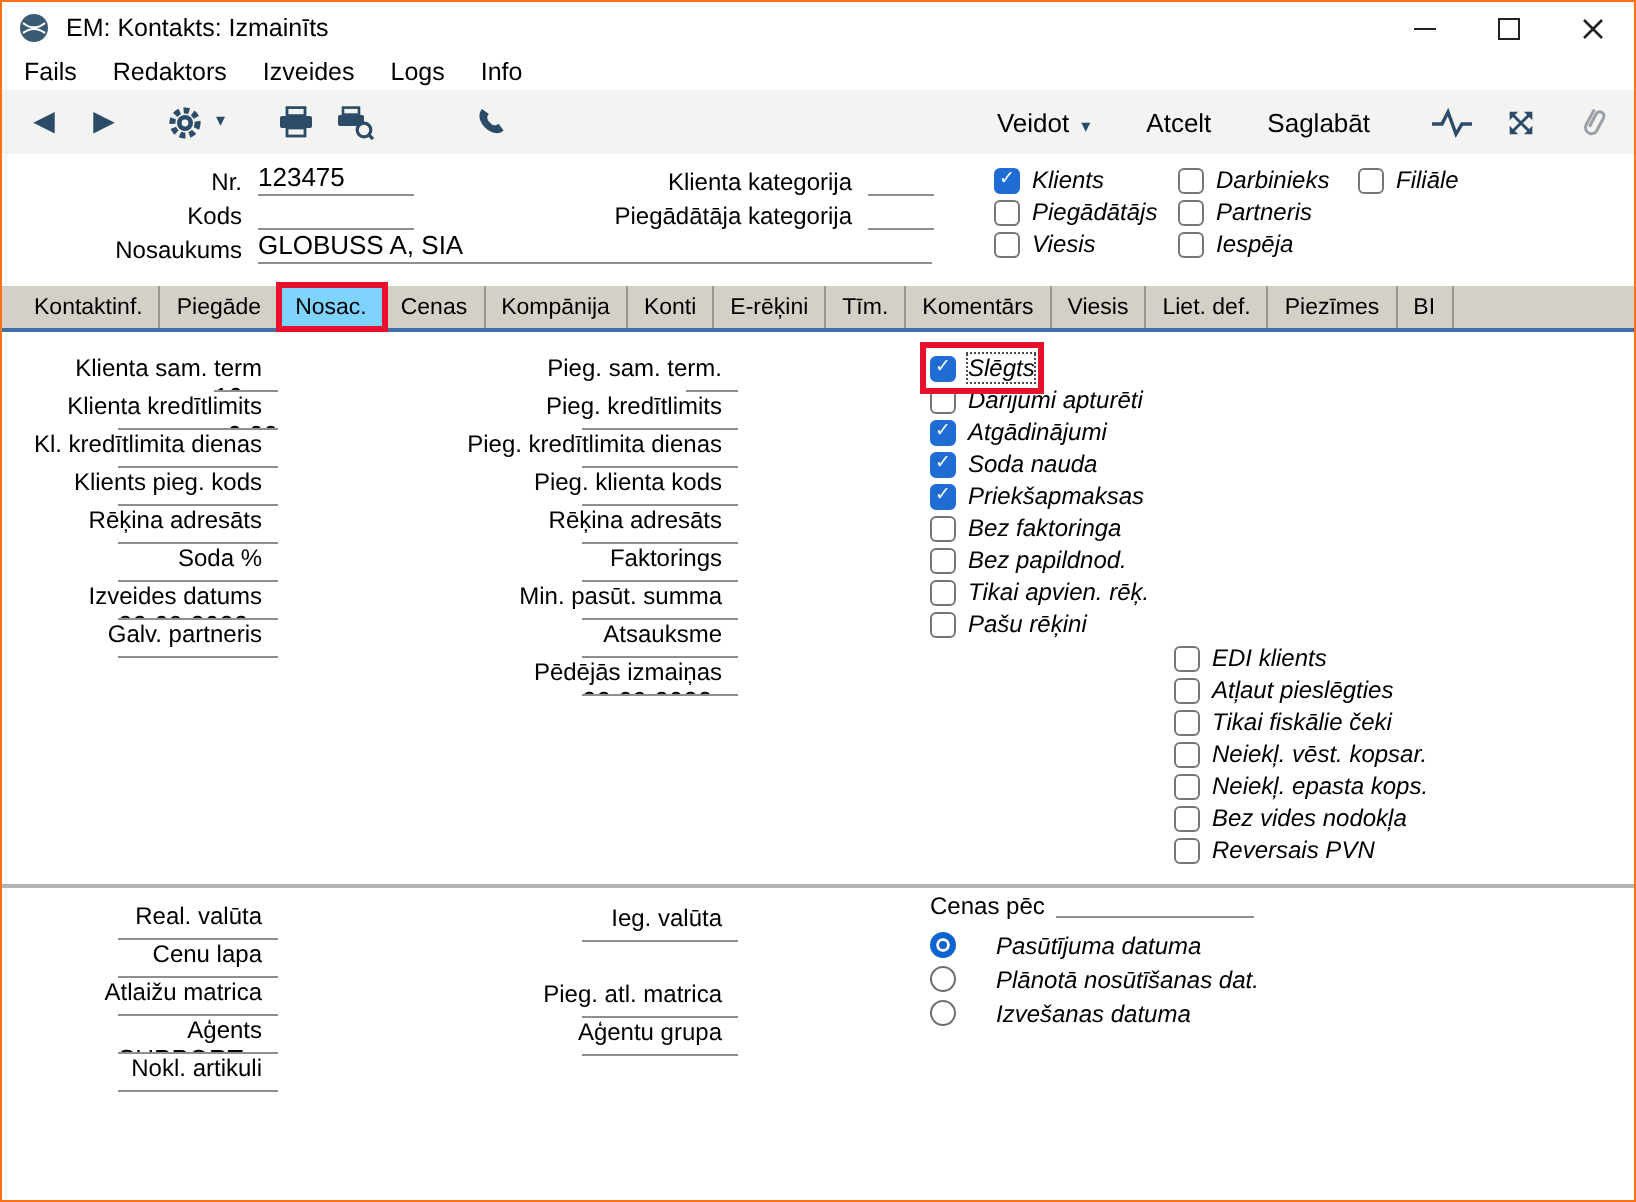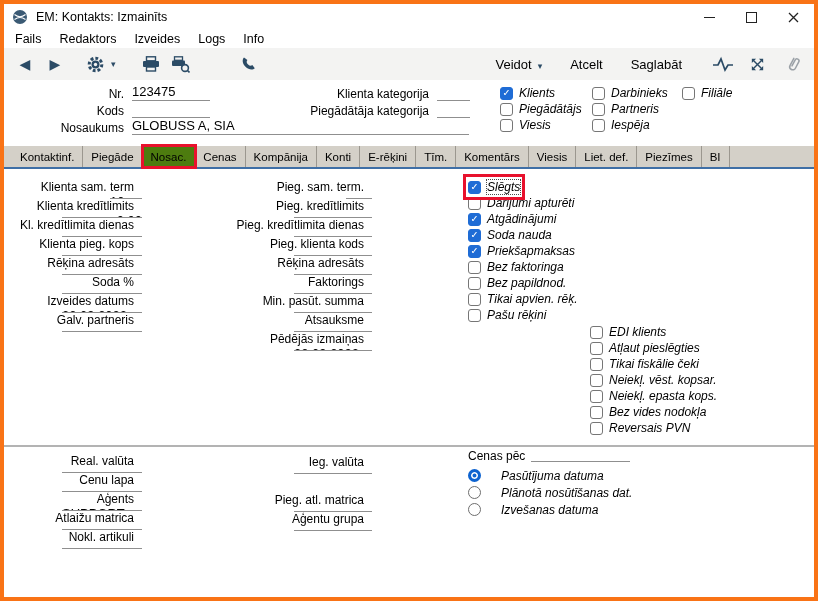--- a/index.html
+++ b/index.html
@@ -1,16 +1,16 @@
 <!DOCTYPE html>
 <html><head>
 <meta charset="utf-8">
 <style>
   html,body{margin:0;padding:0;background:#fff;}
-  .window{position:relative;width:818px;height:601px;box-sizing:border-box;border:4px solid #f97316;
+  .window{position:relative;width:818px;height:601px;box-sizing:border-box;border:1px solid #f97316;
           background:#fff;font-family:"Liberation Sans",sans-serif;color:#000;overflow:hidden;}
 
   
   .titlebar{height:26px;display:flex;align-items:center;padding-left:8px;}
   .app-icon{width:16px;height:16px;flex:none;}
   .title-text{font-size:12.5px;margin-left:8px;white-space:nowrap;}
   .win-controls{margin-left:auto;display:flex;height:100%;}
   .win-btn{width:42px;display:flex;align-items:center;justify-content:center;cursor:default;}
   .glyph-min{display:inline-block;width:11px;border-top:1.4px solid #222;}
   .glyph-max{display:inline-block;width:9px;height:9px;border:1.3px solid #222;}
@@ -49,21 +49,21 @@
   .cblabel{font-size:12px;white-space:nowrap;font-style:italic;}
   .radio{width:13px;height:13px;box-sizing:border-box;border:1px solid #6e6e6e;border-radius:50%;background:#fff;flex:none;}
   .radio.on{border:3.5px solid #0d63d0;background:#0d63d0;box-shadow:inset 0 0 0 1.5px #fff;}
   .rrow{display:flex;align-items:center;gap:20px;height:17px;width:max-content;}
   .focus-dotted{outline:1px dotted #4a4a4a;}
   .ann.on{outline:3px solid #e8112d;outline-offset:2px;position:relative;z-index:3;}
 
   
   .tabstrip{position:absolute;left:0;right:0;top:142px;height:21px;background:#d4d0c8;display:flex;align-items:stretch;padding-left:8px;}
   .tab{display:flex;align-items:center;padding:0 8px;font-size:11.5px;border-right:1px solid #9b978f;white-space:nowrap;}
-  .tab.on{background:#4d7c0f;}
+  .tab.on{background:#7dd3fc;}
   .tab-wrap{display:flex;align-items:stretch;}
   .tab-wrap.ann.on{outline:3px solid #e8112d;outline-offset:-1px;}
   .tab-underline{position:absolute;left:0;right:0;top:163px;height:2px;background:#3f6fa6;}
 
   .divider{position:absolute;left:0;right:0;top:441px;border-top:2px solid #b3b3b3;}
 
   
   .cp-head{display:flex;align-items:center;height:15px;width:162px;}
   .cp-label{font-size:12px;white-space:nowrap;padding-right:6px;}
   .cp-line{flex:1;border-bottom:1px solid #8f8f8f;height:12px;}
@@ -250,21 +250,21 @@
     </div>
     <div class="frow">
       <span class="flabel w122">Klienta kredītlimits</span>
       <span class="fline fw80 align-right">0,00</span>
     </div>
     <div class="frow">
       <span class="flabel w122">Kl. kredītlimita dienas</span>
       <span class="fline fw80"></span>
     </div>
     <div class="frow">
-      <span class="flabel w122">Klienta pieg. kops</span>
+      <span class="flabel w122">Klients pieg. kods</span>
       <span class="fline fw80"></span>
     </div>
     <div class="frow">
       <span class="flabel w122">Rēķina adresāts</span>
       <span class="fline fw80"></span>
     </div>
     <div class="frow">
       <span class="flabel w122">Soda %</span>
       <span class="fline fw80"></span>
     </div>
@@ -392,26 +392,26 @@
   <div class="abs" style="left:8px;top:450px;">
     <div class="frow">
       <span class="flabel w122">Real. valūta</span>
       <span class="fline fw80"></span>
     </div>
     <div class="frow">
       <span class="flabel w122">Cenu lapa</span>
       <span class="fline fw80"></span>
     </div>
     <div class="frow">
+      <span class="flabel w122">Atlaižu matrica</span>
+      <span class="fline fw80"></span>
+    </div>
+    <div class="frow">
       <span class="flabel w122">Aģents</span>
       <span class="fline fw80">SUPPORT</span>
-    </div>
-    <div class="frow">
-      <span class="flabel w122">Atlaižu matrica</span>
-      <span class="fline fw80"></span>
     </div>
     <div class="frow">
       <span class="flabel w122">Nokl. artikuli</span>
       <span class="fline fw80"></span>
     </div>
   </div>
 
   <div class="abs" style="left:228px;top:451px;">
     <div class="frow">
       <span class="flabel w132">Ieg. valūta</span>

